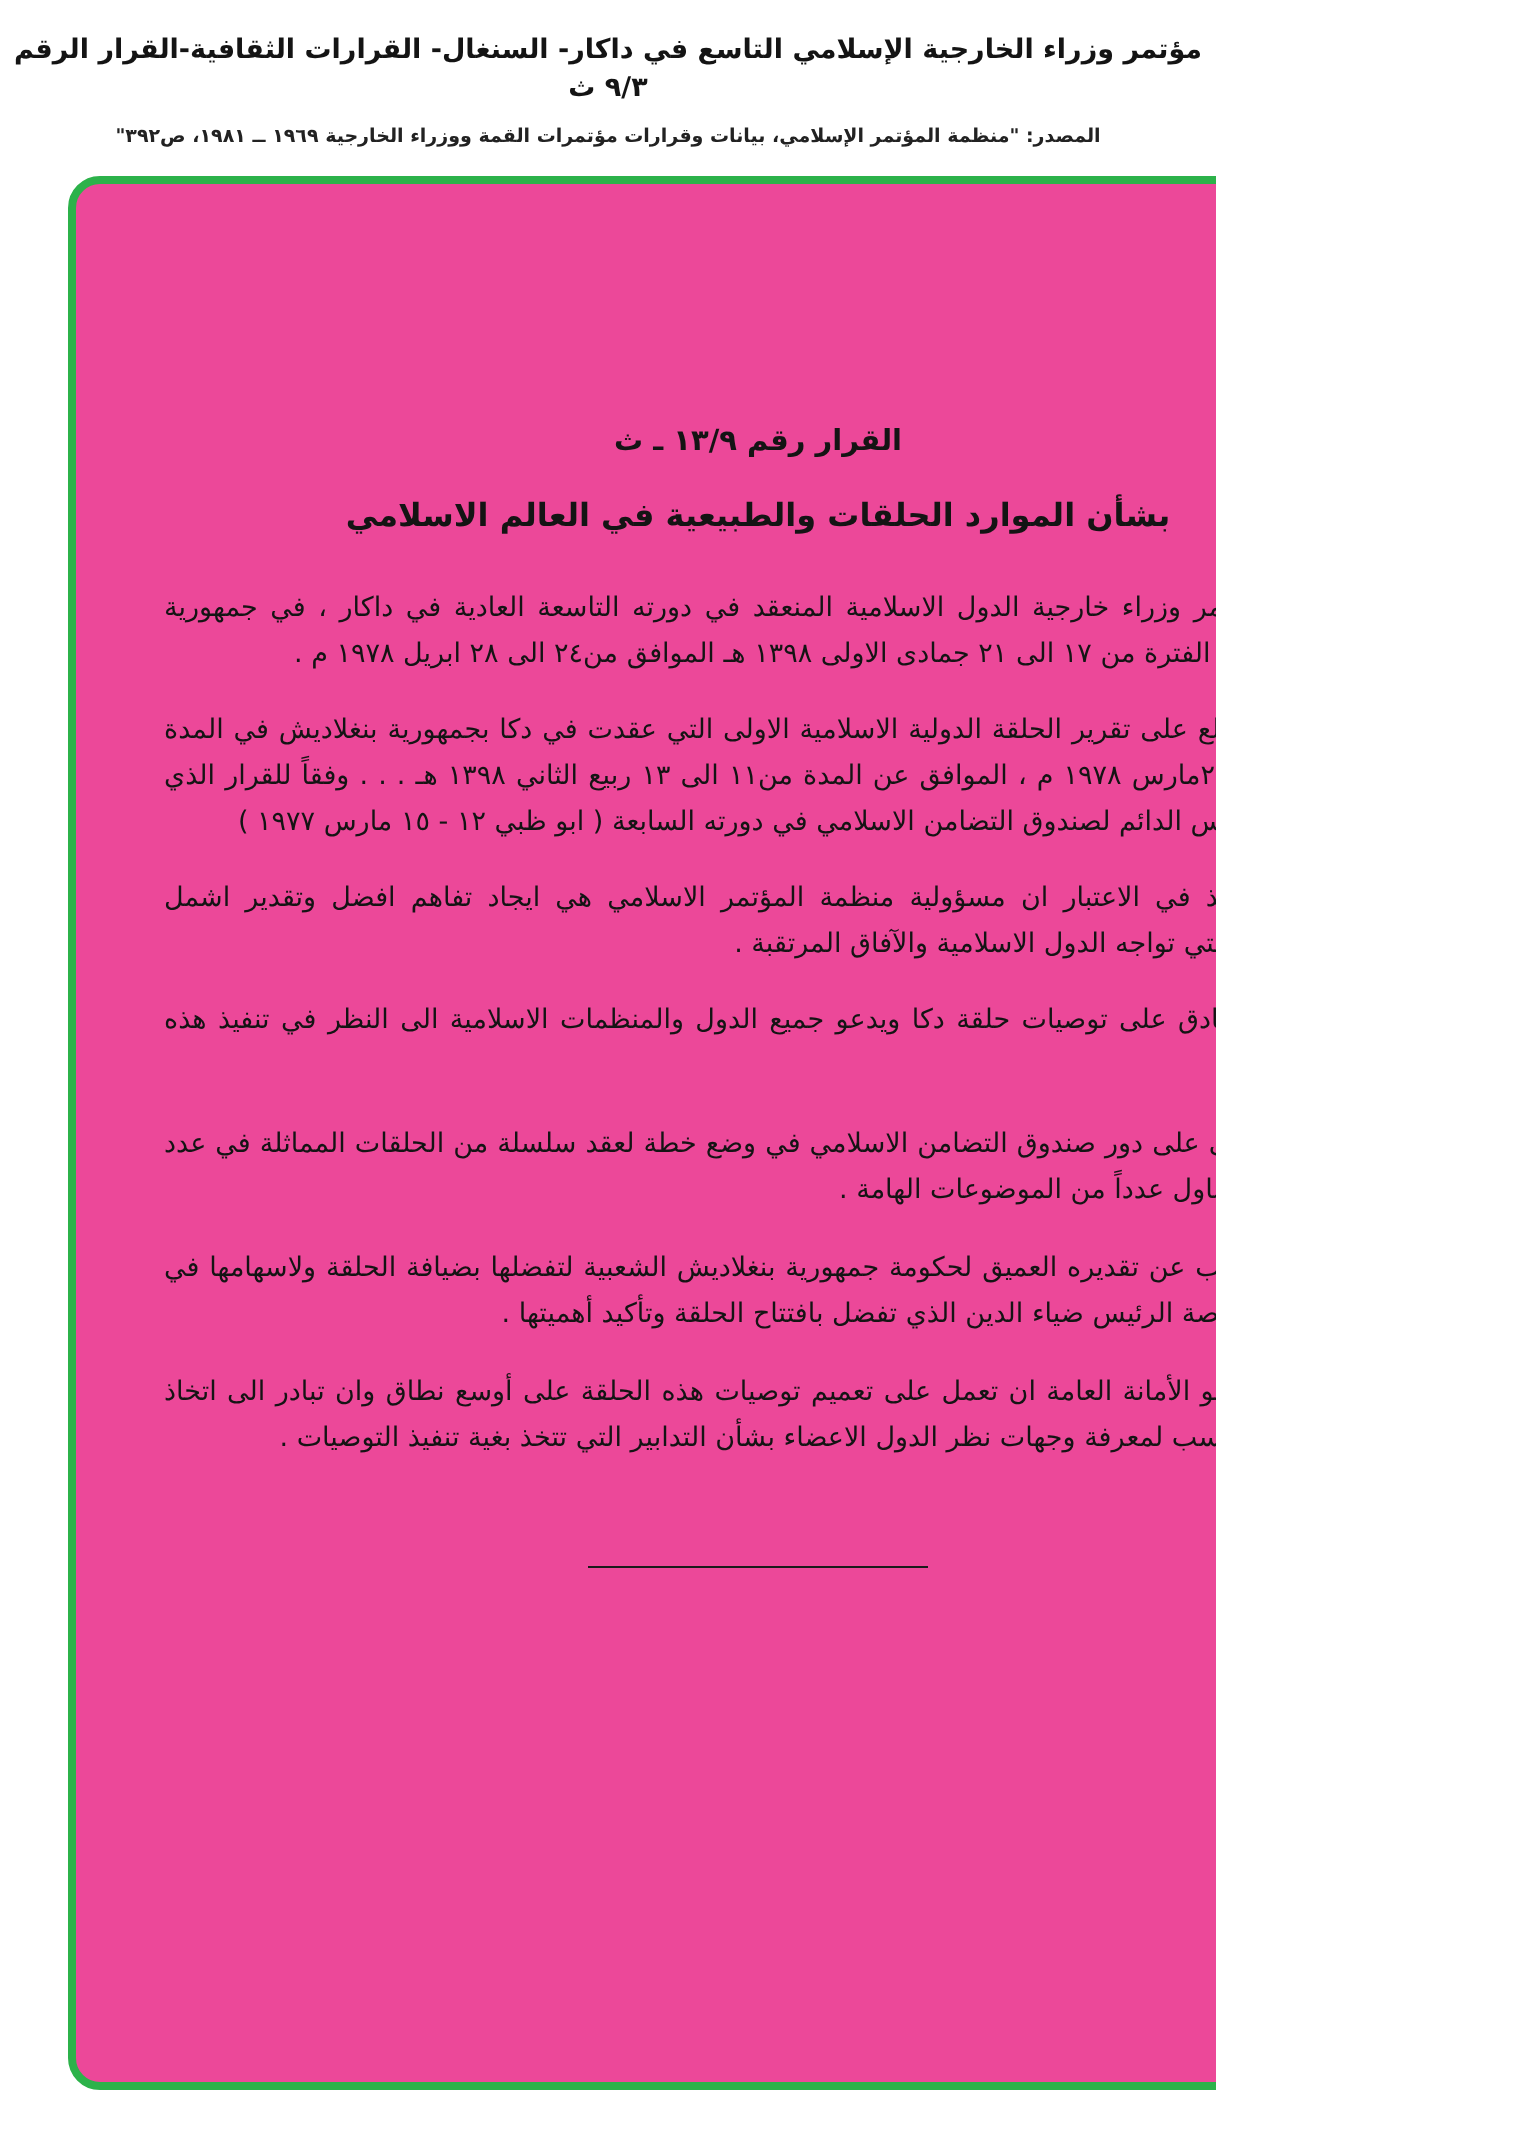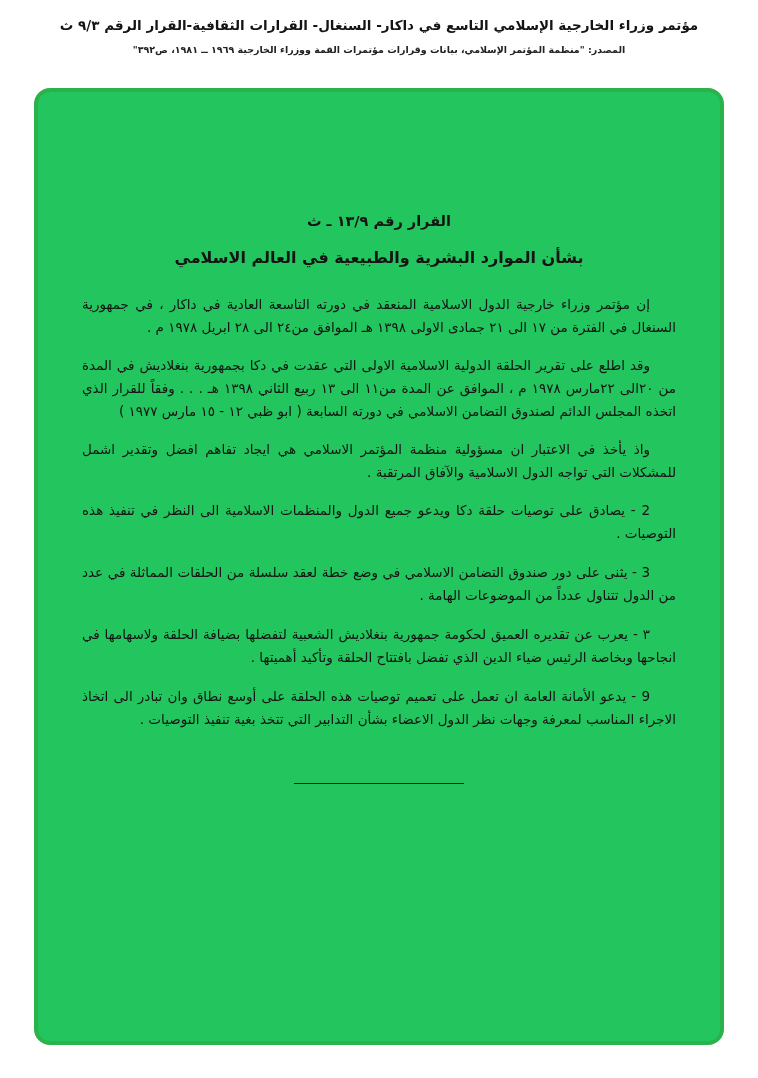--- a/index.html
+++ b/index.html
@@ -5,21 +5,21 @@
   * { margin: 0; padding: 0; box-sizing: border-box; }
   html, body {
     width: 758px;
     height: 1078px;
     background: #ffffff;
     font-family: "DejaVu Sans", sans-serif;
     color: #141414;
   }
   .page {
     position: relative;
-    width: 758px;
+    width: 608px;
     height: 1078px;
     background: #ffffff;
     overflow: hidden;
   }
   
   .doc-header {
     direction: rtl;
     text-align: center;
     padding-top: 16px;
   }
@@ -36,21 +36,21 @@
   }
   
   .green-frame {
     position: absolute;
     left: 34px;
     top: 88px;
     width: 690px;
     height: 957px;
     border: 4px solid #2cb24a;
     border-radius: 16px;
-    background: #22c55e;
+    background: #ec4899;
   }
   
   .content {
     direction: rtl;
     padding: 118px 44px 0 44px;
     font-size: 13.5px;
     line-height: 23px;
     text-align: justify;
   }
   .res-title {
@@ -86,21 +86,21 @@
   <header class="doc-header">
     <div class="header-title">مؤتمر وزراء الخارجية الإسلامي التاسع في داكار- السنغال- القرارات الثقافية-القرار الرقم ٩/٣ ث</div>
     <div class="header-source">المصدر: "منظمة المؤتمر الإسلامي، بيانات وقرارات مؤتمرات القمة ووزراء الخارجية ١٩٦٩ ــ ١٩٨١، ص٣٩٢"</div>
   </header>
 
   <div class="green-frame">
     <div class="content">
 
       <h1 class="res-title">القرار رقم ١٣/٩ ـ ث</h1>
 
-      <h2 class="res-subtitle">بشأن الموارد البشرية والطبيعية في العالم الاسلامي</h2>
+      <h2 class="res-subtitle">بشأن الموارد الحلقات والطبيعية في العالم الاسلامي</h2>
 
       <p class="para">إن مؤتمر  وزراء خارجية الدول الاسلامية المنعقد في دورته التاسعة العادية في داكار ، في جمهورية السنغال في الفترة من ١٧ الى ٢١ جمادى الاولى ١٣٩٨ هـ الموافق من٢٤ الى ٢٨ ابريل ١٩٧٨ م .</p>
 
       <p class="para">وقد اطلع على تقرير الحلقة الدولية الاسلامية الاولى التي عقدت في دكا بجمهورية بنغلاديش في المدة من ٢٠الى ٢٢مارس ١٩٧٨ م ، الموافق عن المدة من١١ الى ١٣ ربيع الثاني ١٣٩٨ هـ . . . وفقاً للقرار الذي اتخذه المجلس الدائم لصندوق التضامن الاسلامي في دورته السابعة ( ابو ظبي ١٢ - ١٥ مارس ١٩٧٧ )</p>
 
 
       <p class="para">واذ يأخذ في الاعتبار ان مسؤولية منظمة المؤتمر الاسلامي هي ايجاد تفاهم افضل وتقدير اشمل للمشكلات التي تواجه الدول الاسلامية والآفاق المرتقبة .</p>
 
       <p class="para item">2 - يصادق على توصيات حلقة دكا ويدعو جميع الدول والمنظمات الاسلامية الى النظر في تنفيذ هذه التوصيات .</p>
 

